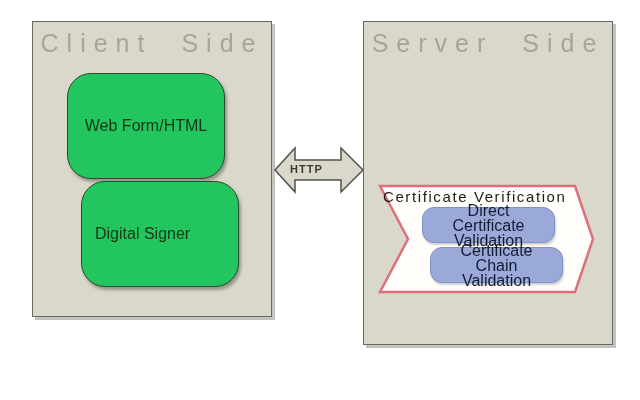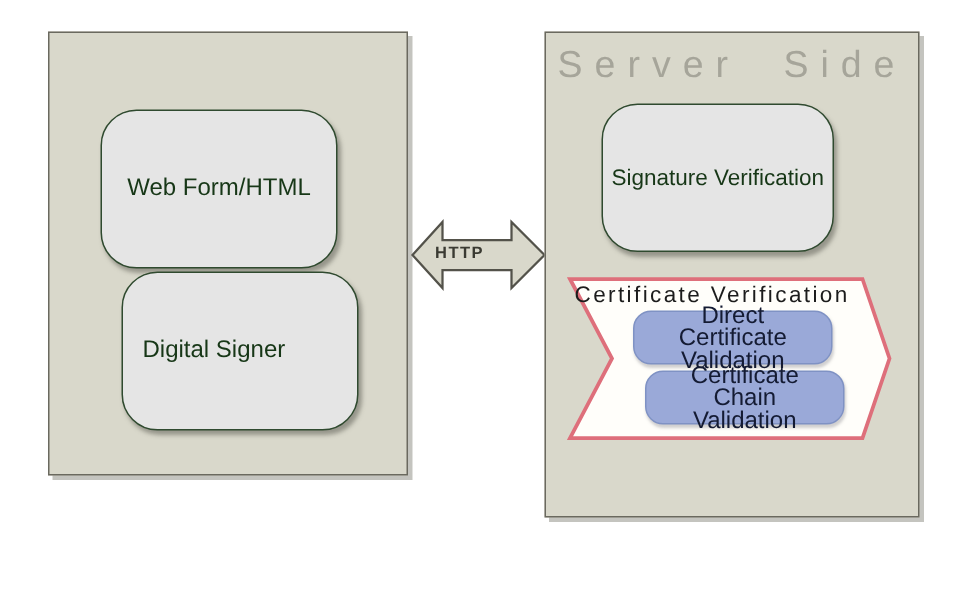--- a/index.html
+++ b/index.html
@@ -24,21 +24,21 @@
   .panel-title {
     position:absolute; top:7px; left:0; right:0;
     text-align:center; white-space:nowrap; overflow:hidden;
     font-size:25px; letter-spacing:8px; word-spacing:14px;
     color:#a6a59a; font-weight:400;
   }
 
   
   .process-box {
     position:absolute;
-    background:#e5e5e5;
+    background:#22c55e;
     border:1.5px solid #2f4a2f;
     border-radius:24px;
     display:flex; align-items:center; justify-content:center;
     color:#173717; font-size:16px;
     box-shadow:2px 3px 3px rgba(95,95,85,0.55);
   }
   #web-form-box       { left:34px; top:51px;  width:158px; height:106px; }
   #digital-signer-box { left:48px; top:159px; width:158px; height:106px;
                         justify-content:flex-start; padding-left:13px; }
   #signature-box      { left:37px; top:47px;  width:155px; height:99px; font-size:15px; }
@@ -72,38 +72,36 @@
   }
   #direct-validation-box { left:422px; top:207px; width:133px; height:36px; }
   #chain-validation-box  { left:430px; top:247px; width:133px; height:36px; }
 </style>
 </head>
 <body>
 
 <div class="canvas">
 
   <div class="panel" id="client-panel">
+    <div class="panel-title">Client Side</div>
     <div class="process-box" id="web-form-box">
       <span>Web Form/HTML</span>
     </div>
     <div class="process-box" id="digital-signer-box">
       <span>Digital Signer</span>
     </div>
   </div>
 
   <svg id="http-arrow" viewBox="0 0 100 52">
     <polygon points="5,26 25,4 25,16 71,16 71,4 93,26 71,48 71,36 25,36 25,48" fill="#d9d8cb" stroke="#53524a" stroke-width="1.5"></polygon>
   </svg>
   <div id="http-label">HTTP</div>
 
   <div class="panel" id="server-panel">
     <div class="panel-title">Server Side</div>
-    <div class="process-box" id="signature-box">
-      <span>Signature Verification</span>
-    </div>
   </div>
 
   <svg id="cert-chevron" viewBox="0 0 225 120">
     <polygon points="5,6 200,6 218,59 200,112 5,112 33,59" fill="#fffefa" stroke="#de6f7b" stroke-width="2.5" stroke-linejoin="miter"></polygon>
   </svg>
   <div id="cert-title">Certificate Verification</div>
 
   <div class="validation-box" id="direct-validation-box">
     <span>Direct Certificate Validation</span>
   </div>

